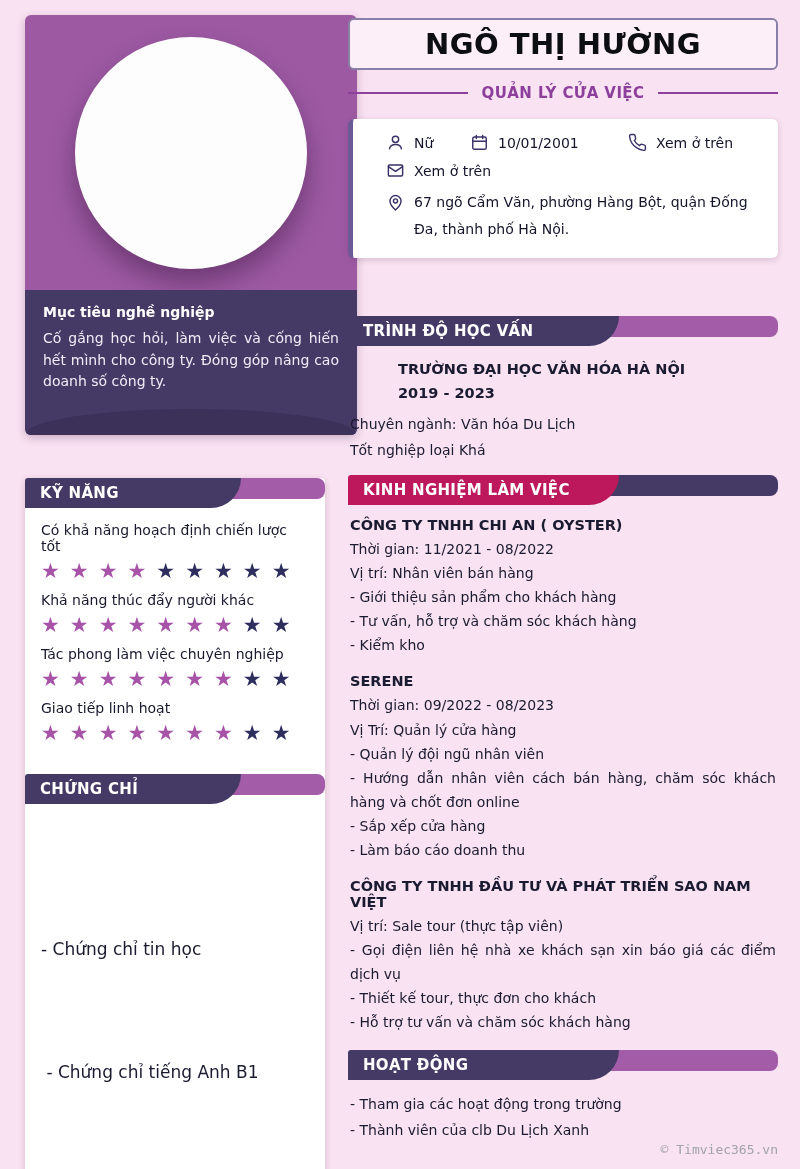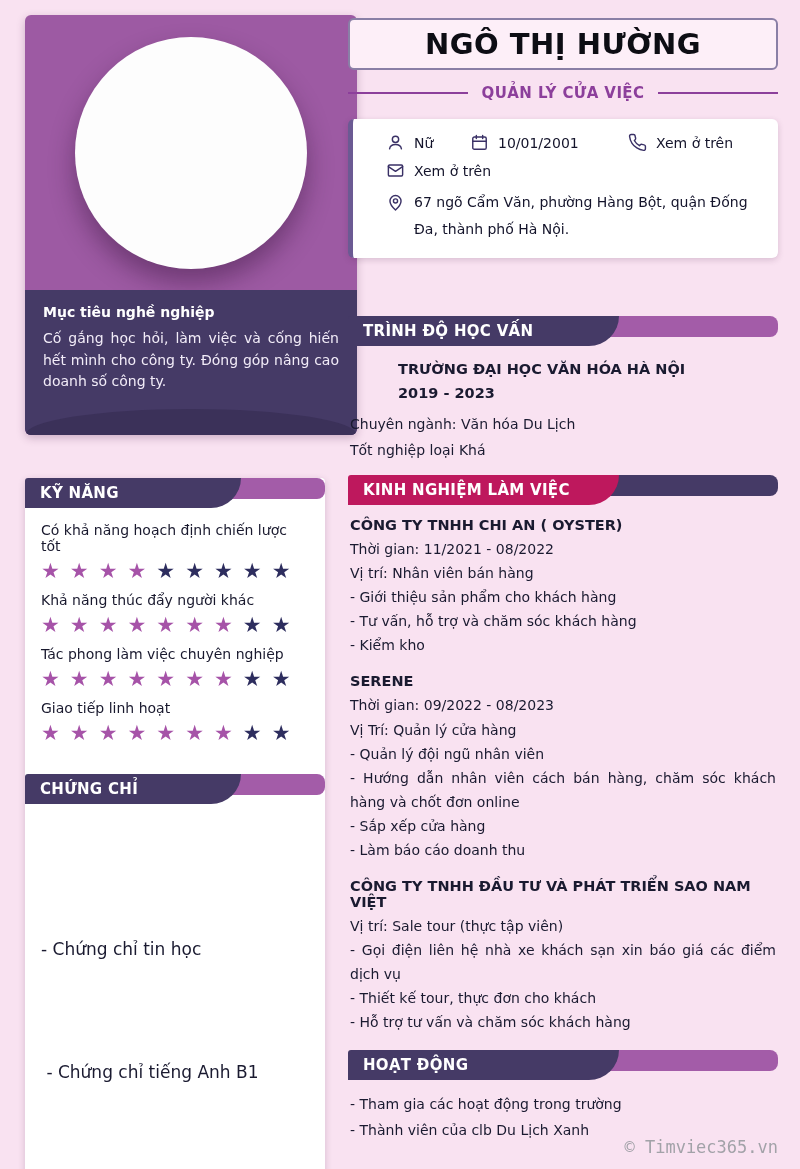--- a/index.html
+++ b/index.html
@@ -110,21 +110,21 @@
   .job + .job { margin-top:16px; }
   .job-company { font-weight:bold; font-size:14.5px; margin-bottom:4px; }
   .job-line { line-height:1.72; text-align:justify; }
 
   .act-body { padding:12px 2px 2px; font-size:14px; }
   .act-line { line-height:1.85; }
 
   .watermark {
     position:absolute; right:22px; bottom:12px;
     font-family:"DejaVu Sans Mono","Liberation Mono",monospace;
-    font-size:17px; color:#a2a2a8;
+    font-size:13px; color:#a2a2a8;
   }
 </style>
 </head>
 <body>
 
 <div class="page">
 
   <div class="left-col">
 
     <div class="profile-card">

